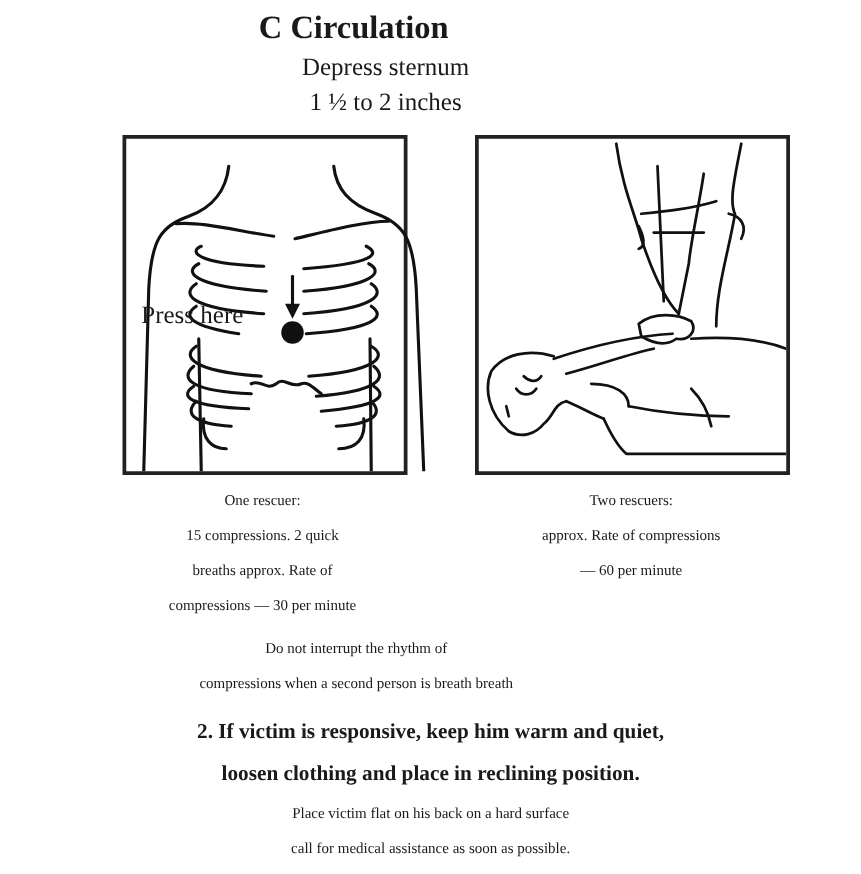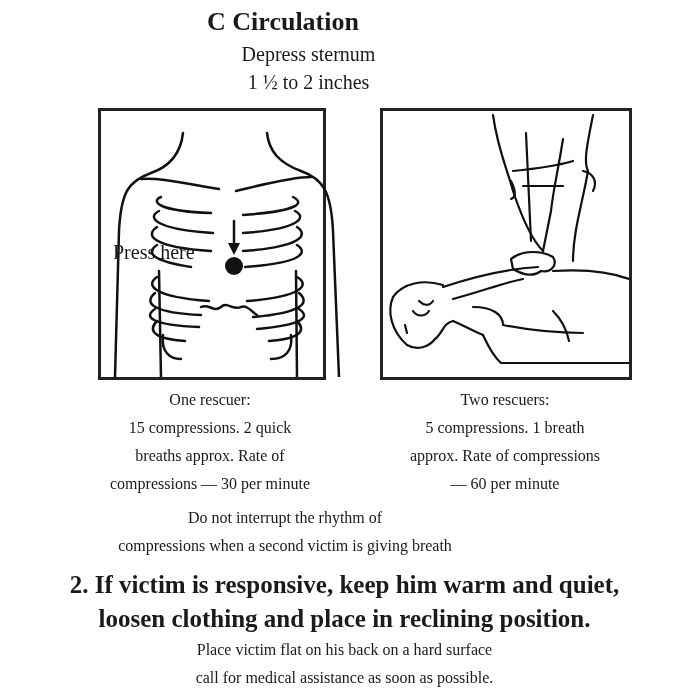--- a/index.html
+++ b/index.html
@@ -4,22 +4,22 @@
 <style>
   html, body { margin:0; padding:0; background:#ffffff; }
   body { width:689px; height:699px; position:relative; overflow:hidden;
          font-family:"Liberation Serif","DejaVu Serif",serif; color:#1a1a1a; }
   .abs { position:absolute; }
   .center { text-align:center; }
   .title { left:0; width:566px; top:6px; font-size:26px; font-weight:bold; line-height:32px; }
   .sub { left:0; width:617px; font-size:20px; line-height:28px; }
   .fig { border:3px solid #222; background:#fff; box-sizing:border-box; }
   .fig svg { position:absolute; left:0; top:0; }
-  .cap { font-size:16px; line-height:28px; }
-  .h2 { left:0; width:689px; font-size:25px; font-weight:bold; line-height:34px; }
+  .cap { font-size:12px; line-height:28px; }
+  .h2 { left:0; width:689px; font-size:17px; font-weight:bold; line-height:34px; }
   .press { font-size:20px; background:transparent; }
 </style>
 </head>
 <body>
 
 <div class="abs title center">C Circulation</div>
 <div class="abs sub center" style="top:40px;">Depress sternum</div>
 <div class="abs sub center" style="top:68px;">1 ½ to 2 inches</div>
 
 <div class="abs fig" style="left:86px; top:108px; width:228px; height:272px;margin-left:12px;">
@@ -99,28 +99,27 @@
 </div>
 
 <div class="abs cap center" style="left:40px; width:340px; top:386px;">
   <div>One rescuer:</div>
   <div>15 compressions. 2 quick</div>
   <div>breaths approx. Rate of</div>
   <div>compressions — 30 per minute</div>
 </div>
 <div class="abs cap center" style="left:350px; width:310px; top:386px;">
   <div>Two rescuers:</div>
-  <div>5 compressions. 1 breath</div>
   <div>approx. Rate of compressions</div>
   <div>— 60 per minute</div>
 </div>
 
 <div class="abs cap center" style="left:0; width:570px; top:504px;">
   <div>Do not interrupt the rhythm of</div>
-  <div>compressions when a second victim is giving breath</div>
+  <div>compressions when a second person is breath breath</div>
 </div>
 
 <div class="abs h2 center" style="top:568px;">2. If victim is responsive, keep him warm and quiet,</div>
 <div class="abs h2 center" style="top:602px;">loosen clothing and place in reclining position.</div>
 <div class="abs cap center" style="left:0; width:689px; top:636px;">
   <div>Place victim flat on his back on a hard surface</div>
   <div>call for medical assistance as soon as possible.</div>
 </div>
 
 </body></html>

